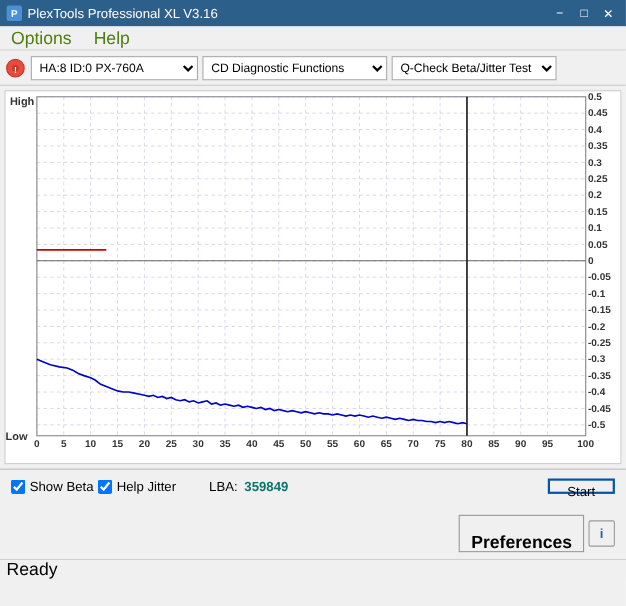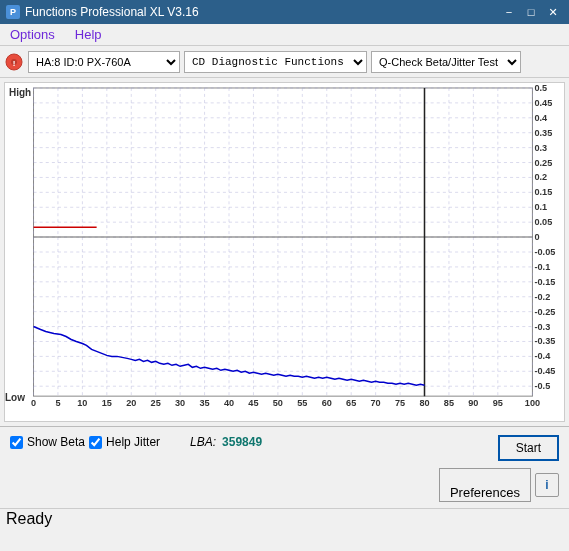--- a/index.html
+++ b/index.html
@@ -58,22 +58,22 @@
       background: #f0f0f0;
       border-bottom: 1px solid #ccc;
       display: flex;
       padding: 2px 4px;
       gap: 8px;
       height: 22px;
     }
     .menu-item {
       padding: 1px 6px;
       cursor: pointer;
-      font-size: 13px;
-      color: #6d28d9;
+      font-size: 16px;
+      color: #4d7c0f;
     }
     .toolbar {
       background: #f0f0f0;
       border-bottom: 1px solid #ccc;
       display: flex;
       align-items: center;
       padding: 3px 4px;
       gap: 4px;
       height: 32px;
     }
@@ -85,21 +85,21 @@
       justify-content: center;
     }
     .toolbar select {
       font-size: 11px;
       padding: 1px 3px;
       border: 1px solid #aaa;
       background: white;
       height: 22px;
     }
     .device-select { width: 152px; }
-    .function-select { width: 183px; font-family: Liberation Mono, monospace; }
+    .function-select { width: 168px; }
     .test-select { width: 150px; }
     .chart-area {
       background: white;
       border: 1px solid #ccc;
       margin: 4px;
       position: relative;
       height: 340px;
       font-weight: bold;
     }
     .chart-label-high {
@@ -118,38 +118,39 @@
     }
     .checkbox-item {
       display: flex;
       align-items: center;
       gap: 4px;
     }
     .checkbox-item input[type="checkbox"] {
       width: 13px;
       height: 13px;
     }
-    .lba-label { font-size: 12px; color: #000; font-style: italic; }
+    .lba-label { font-size: 12px; color: #000; }
     .lba-value { font-size: 12px; color: #0f766e; font-weight: bold; }
     .start-btn {
       background: #f0f0f0;
       border: 2px solid #0055aa;
       padding: 3px 16px;
       font-size: 12px;
       cursor: pointer;
       min-width: 55px;
-      height: 26px;
+      height: 14px;
     }
     .prefs-btn {
       background: #f0f0f0;
       border: 1px solid #999;
       padding: 16px 10px;
-      font-size: 13px;
+      font-size: 16px;
       cursor: pointer;
       height: 24px;
+      font-weight: bold;
     }
     .info-btn {
       background: #f0f0f0;
       border: 1px solid #999;
       width: 24px;
       height: 24px;
       cursor: pointer;
       display: flex;
       align-items: center;
       justify-content: center;
@@ -190,21 +191,21 @@
       gap: 6px;
       margin-left: 30px;
     }
   </style>
 </head>
 <body>
 
 <div class="title-bar">
   <div class="title-bar-left">
     <div class="title-bar-icon">P</div>
-    <span>Functions Professional XL V3.16</span>
+    <span>PlexTools Professional XL V3.16</span>
   </div>
   <div class="title-bar-controls">
     <button class="title-bar-btn">−</button>
     <button class="title-bar-btn">□</button>
     <button class="title-bar-btn close">✕</button>
   </div>
 </div>
 
 <div class="menu-bar">
   <div class="menu-item">Options</div>

